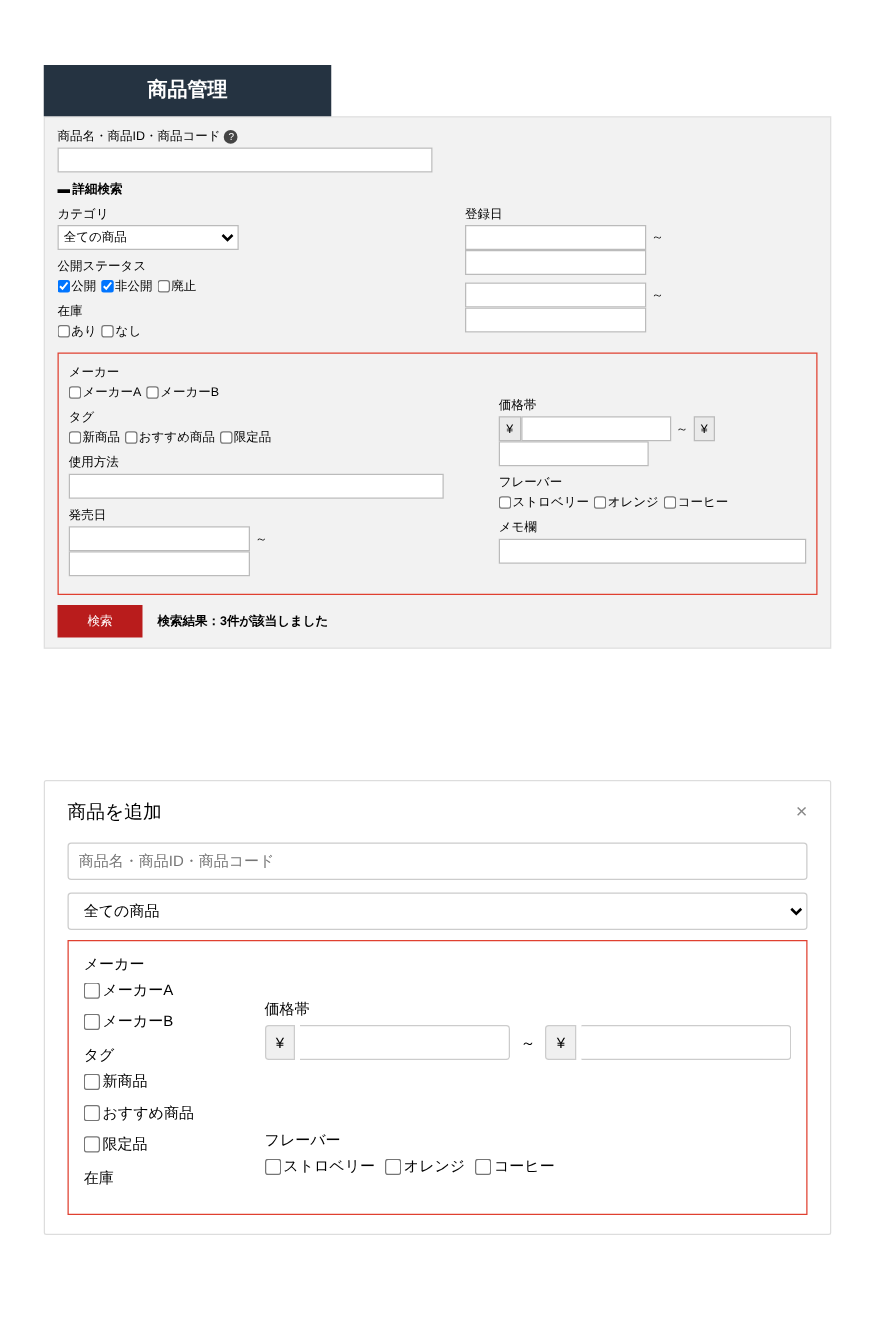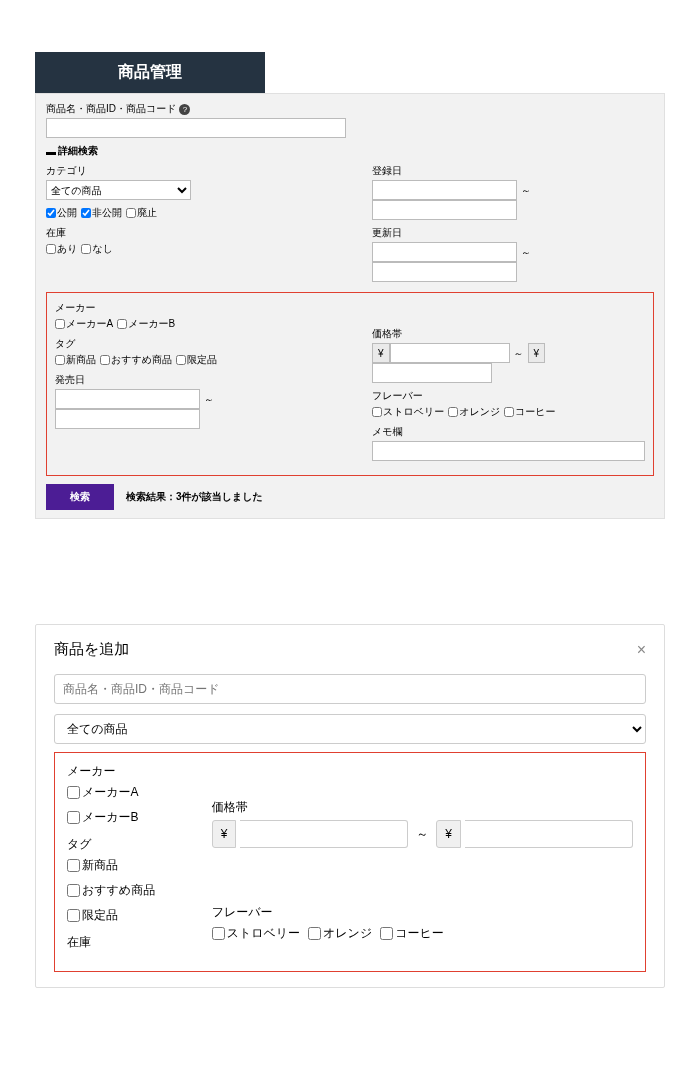--- a/index.html
+++ b/index.html
@@ -20,21 +20,21 @@
 .two-col { display: flex; gap: 44px; margin-top: 6px; }
 .col { flex: 1; }
 .row { margin-bottom: 6px; }
 .cb-row { display: flex; gap: 4px; align-items: center; flex-wrap: wrap; font-size: 10px; }
 .cb-row label { display: flex; align-items: center; gap: 1px; justify-content: flex-end; }
 .cb-row input[type=checkbox] { width: 10px; height: 10px; }
 .range-sep { margin: 0 4px; }
 .price-yen { background: #eaeaea; border: 1px solid #bbb; padding: 2px 5px; font-size: 10px; height: 20px; display: inline-flex; align-items: center; }
 .red-box { border: 1.5px solid #e04030; padding: 8px; margin-top: 4px; }
 .search-btn-row { display: flex; align-items: center; gap: 12px; margin-top: 8px; }
-.search-btn { background: #4c1d95; color: #fff; border: none; padding: 6px 24px; font-size: 10px; font-weight: bold; }
+.search-btn { background: #b91c1c; color: #fff; border: none; padding: 6px 24px; font-size: 10px; font-weight: normal; }
 .result-text { font-size: 10px; font-weight: bold; }
 .orange-badge { background: #e0543e; color: #fff; padding: 10px 50px; font-size: 16px; font-weight: bold; display: inline-block; margin: 6px auto 0; }
 .badge-wrap { text-align: center; margin-top: -18px; position: relative; }
 
 
 .modal { border: 1px solid #ddd; margin-top: 25px; padding: 15px 18px; border-radius: 2px; }
 .modal-header { display: flex; justify-content: space-between; align-items: center; margin-bottom: 15px; }
 .modal-title { font-size: 15px; }
 .modal-close { font-size: 16px; color: #888; cursor: pointer; }
 .modal-input { width: 100%; height: 30px; border: 1px solid #ccc; border-radius: 3px; padding: 4px 8px; font-size: 12px; color: #999; margin-bottom: 10px; }
@@ -68,20 +68,21 @@
       <span>詳細検索</span>
     </div>
 
     <div class="two-col">
       <div class="col">
         <div class="row">
           <div class="field-label">カテゴリ</div>
           <select class="select"><option>全ての商品</option></select>
         </div>
         <div class="row">
+          <div class="field-label">公開ステータス</div>
           <div class="cb-row">
             <label>
                 <input type="checkbox" checked="" style="">
                 <span>公開</span>
               </label>
             <label>
                 <input type="checkbox" checked="" style="">
                 <span>非公開</span>
               </label>
             <label>
@@ -103,21 +104,20 @@
               </label>
           </div>
         </div>
       </div>
       <div class="col">
         <div class="row">
           <div class="field-label">登録日</div>
           <input class="small-input" style=""><span class="range-sep">～</span><input class="small-input" style="">
         </div>
         <div class="row">
-          <div class="field-label">更新日</div>
           <input class="small-input" style=""><span class="range-sep">～</span><input class="small-input" style="">
         </div>
       </div>
     </div>
 
     <div class="red-box">
       <div class="two-col" style="margin-top:0;">
         <div class="col">
           <div class="row">
             <div class="field-label">メーカー</div>
@@ -141,20 +141,24 @@
                 </label>
               <label>
                   <input type="checkbox" style="">
                   <span>おすすめ商品</span>
                 </label>
               <label>
                   <input type="checkbox" style="">
                   <span>限定品</span>
                 </label>
             </div>
+          </div>
+          <div class="row">
+            <div class="field-label">使用方法</div>
+            <input class="wide-input" style="">
           </div>
           <div class="row">
             <div class="field-label">発売日</div>
             <input class="small-input" style=""><span class="range-sep">～</span><input class="small-input" style="">
           </div>
         </div>
         <div class="col">
           <div style="height:26px;"></div>
           <div class="row">
             <div class="field-label">価格帯</div>

